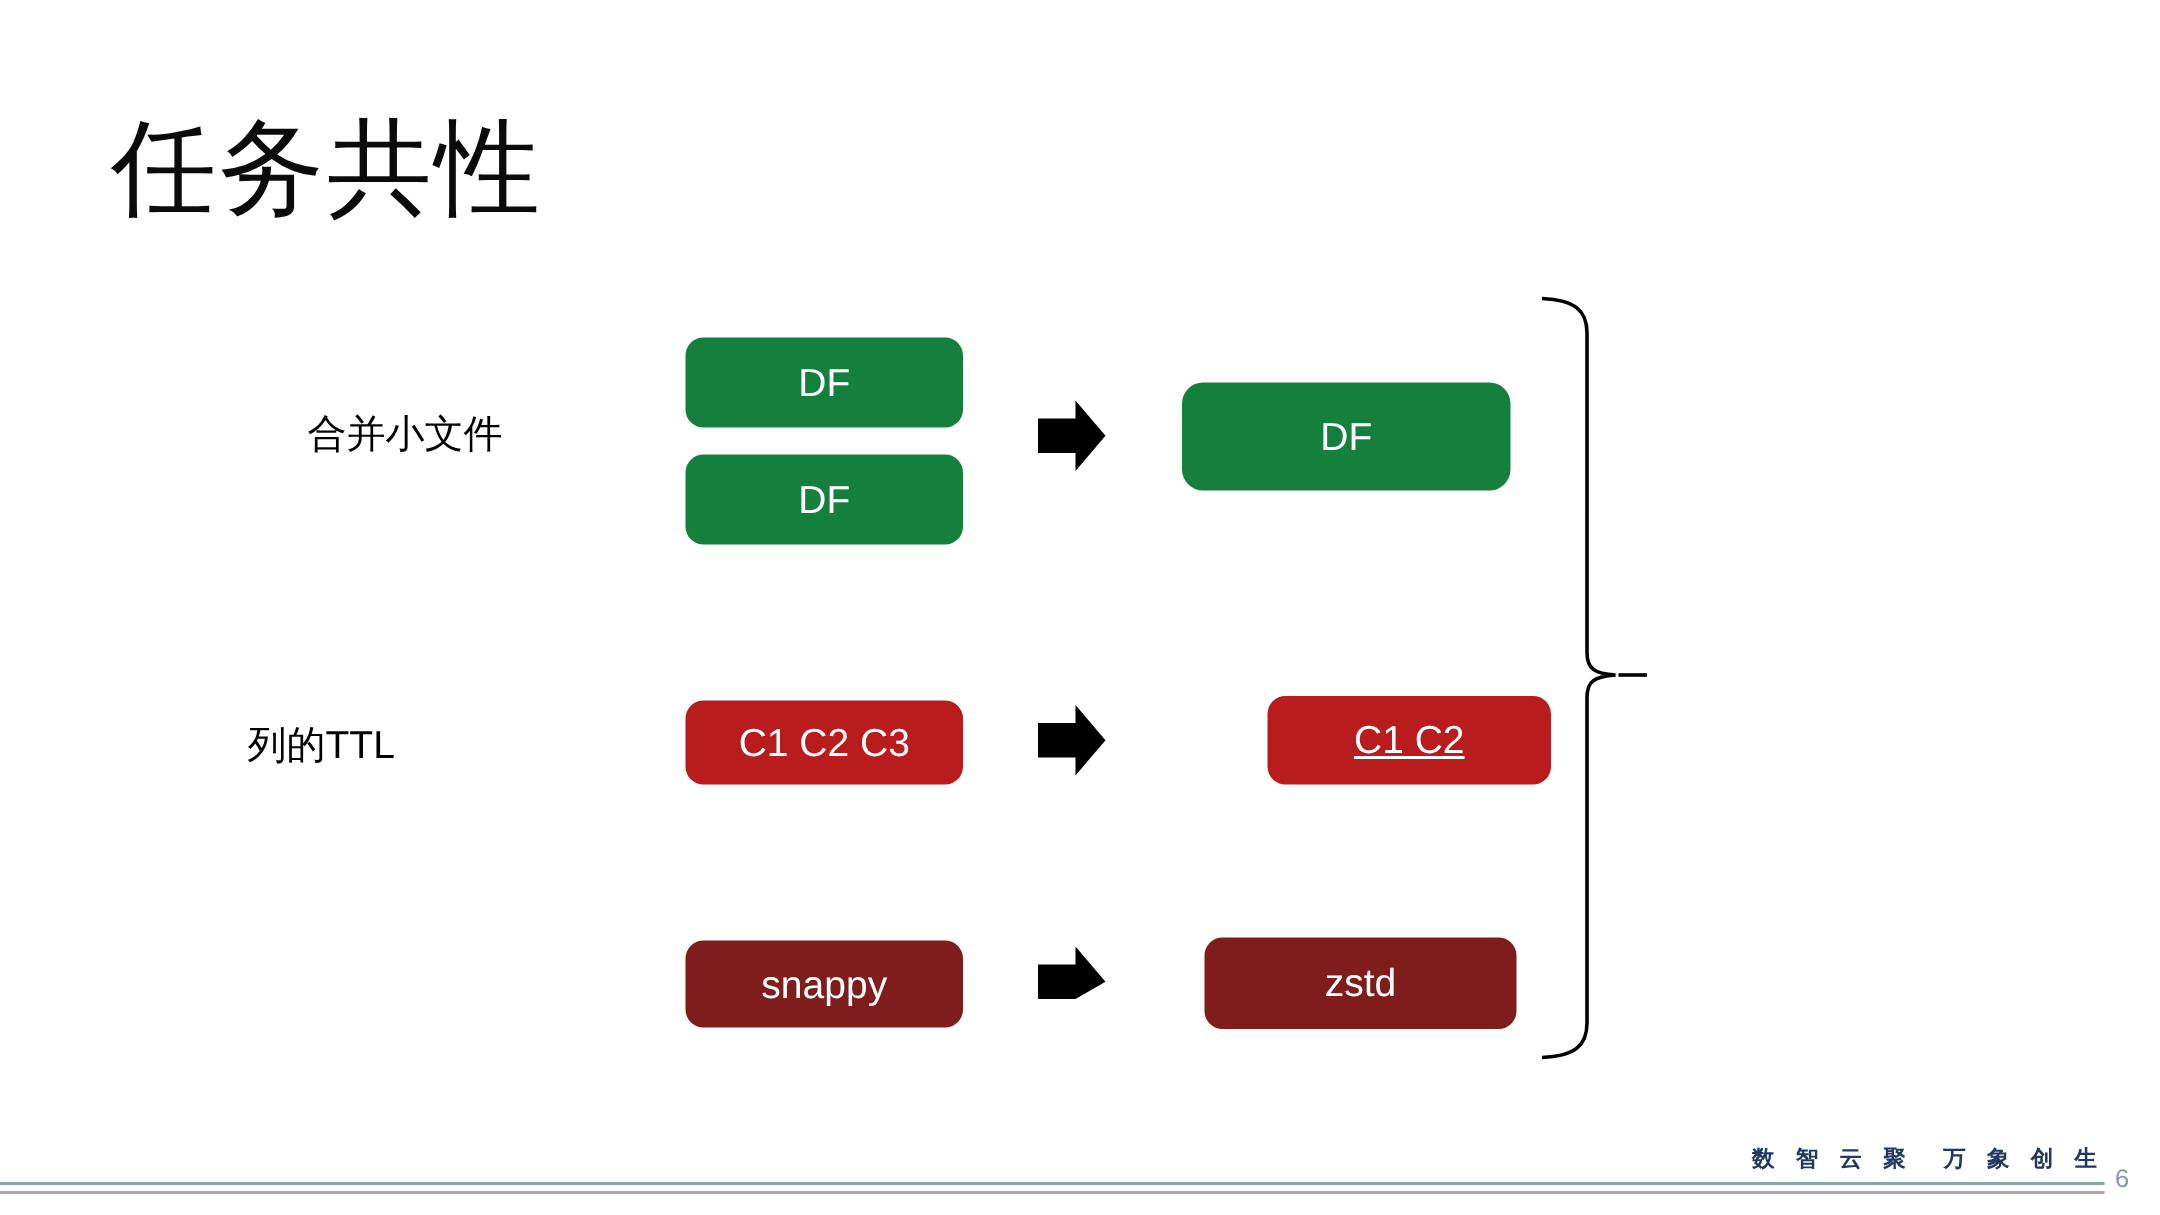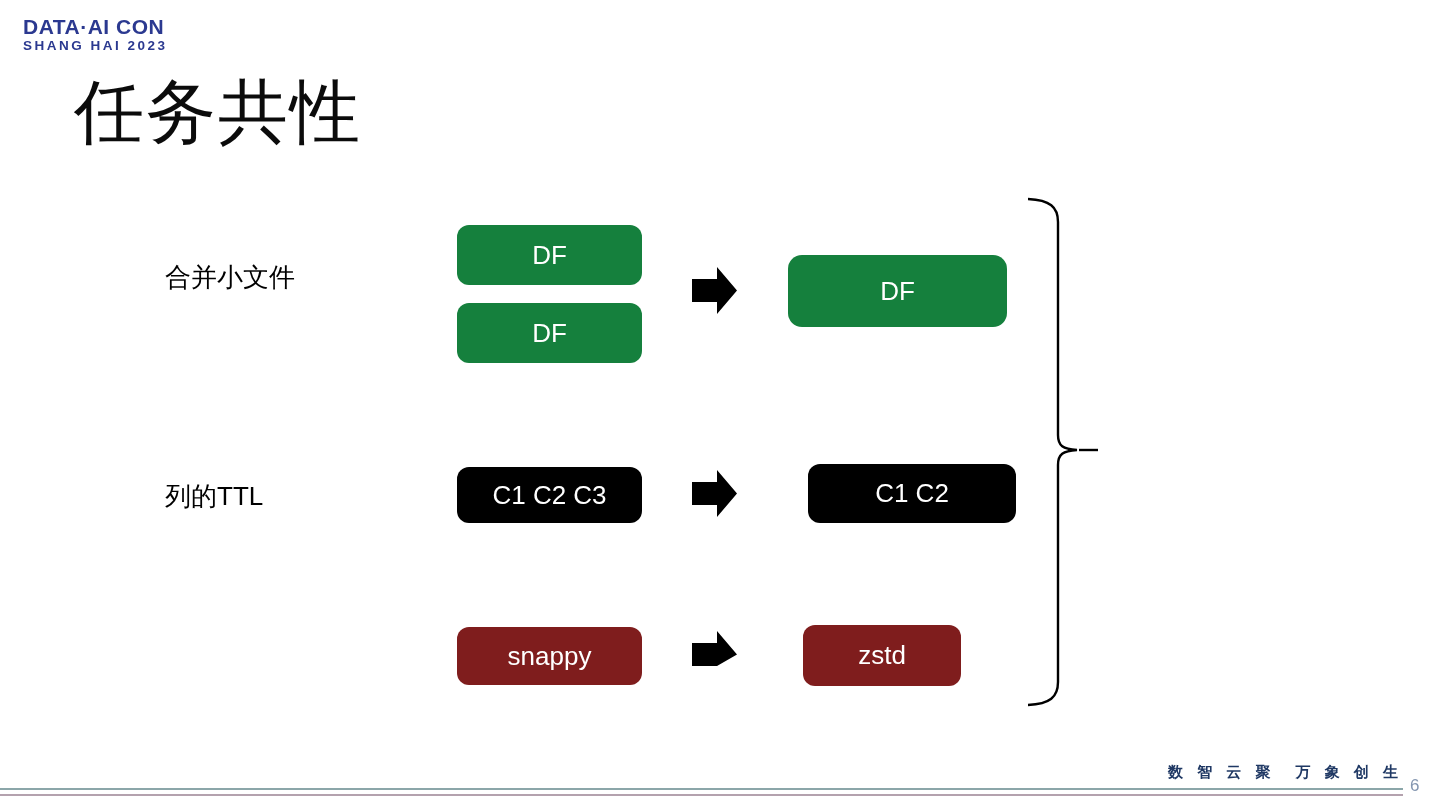--- a/index.html
+++ b/index.html
@@ -8,38 +8,38 @@
     font-family:"Liberation Sans","DejaVu Sans",sans-serif;
   }
   
   .logo{position:absolute;left:23px;top:15px;color:#2b3990;line-height:1.1;}
   .logo .l1{font-size:21px;font-weight:800;letter-spacing:0.5px;}
   .logo .l2{font-size:13.5px;font-weight:600;letter-spacing:2.5px;margin-top:1px;}
   
   .title{position:absolute;left:74px;top:66px;font-size:70px;font-weight:500;color:#0b0b0b;letter-spacing:2px;}
   
   .row-label{position:absolute;left:165px;font-size:26px;color:#000;white-space:nowrap;}
-  .lbl-1{top:260px;}
+  .lbl-1{top:272px;margin-left:40px;}
   .lbl-2{top:479px;}
   .lbl-3{top:640px;}
   
   .box{
     position:absolute;display:flex;align-items:center;justify-content:center;
     color:#ffffff;font-size:26px;border-radius:12px;white-space:nowrap;
   }
   .box-blue{background:#15803d;}
-  .box-dark{background:#000000;}
+  .box-dark{background:#b91c1c;}
   .box-gray{background:#7f1d1d;}
   .b-r1a{left:457px;top:225px;width:185px;height:60px;}
   .b-r1b{left:457px;top:303px;width:185px;height:60px;}
   .b-r1r{left:788px;top:255px;width:219px;height:72px;border-radius:14px;}
   .b-r2l{left:457px;top:467px;width:185px;height:56px;}
-  .b-r2r{left:808px;top:464px;width:208px;height:59px;}
+  .b-r2r{left:845px;top:464px;width:189px;height:59px;text-decoration:underline;}
   .b-r3l{left:457px;top:627px;width:185px;height:58px;}
-  .b-r3r{left:803px;top:625px;width:158px;height:61px;}
+  .b-r3r{left:803px;top:625px;width:208px;height:61px;}
   
   .arrow{position:absolute;left:692px;width:46px;height:49px;}
   .ar-1{top:266px;}
   .ar-2{top:469px;}
   .ar-3{top:630px;}
   
   .brace{position:absolute;left:1010px;top:190px;width:110px;height:525px;}
   .brace-label{position:absolute;left:1136px;top:433px;font-size:29px;color:#000;white-space:nowrap;}
   
   .footer-slogan{
@@ -48,24 +48,20 @@
   }
   .footer-line-top{position:absolute;left:0;top:788px;width:1403px;height:2px;background:#8ba6a9;}
   .footer-line-bottom{position:absolute;left:0;top:794px;width:1403px;height:2px;background:#b4a2ae;}
   .page-number{position:absolute;left:1410px;top:776px;font-size:17px;color:#8496b0;}
 </style>
 </head>
 <body>
 
 <div class="slide">
 
-  <div class="logo">
-    <div class="l1">DATA·AI CON</div>
-    <div class="l2">SHANG HAI 2023</div>
-  </div>
 
   <div class="title">任务共性</div>
 
   <div class="row-label lbl-1">合并小文件</div>
   <div class="row-label lbl-2">列的TTL</div>
 
   <div class="box box-blue b-r1a">DF</div>
   <div class="box box-blue b-r1b">DF</div>
   <svg class="arrow ar-1" viewBox="0 0 46 49">
     <polygon points="0,13 25,13 25,1 45,24.5 25,48 25,36 0,36" fill="#000"></polygon>

